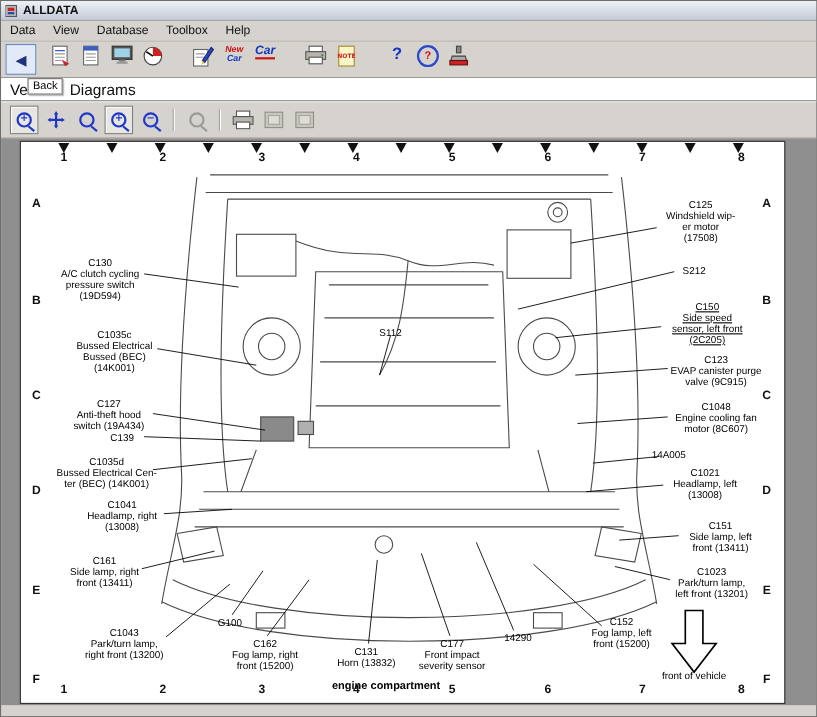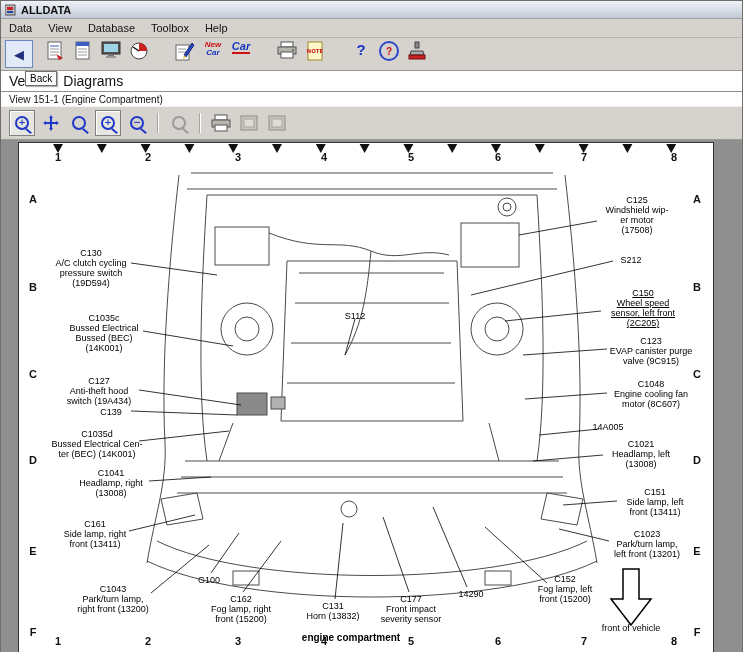--- a/index.html
+++ b/index.html
@@ -170,23 +170,20 @@
         <rect x="8" y="1" width="4" height="6" fill="#888" stroke="#444"></rect>
         <path d="M4,10 L16,10 L17,14 L3,14 Z" fill="#aaa" stroke="#444"></path>
         <rect x="2" y="14" width="16" height="4" fill="#cc2222" stroke="#661111"></rect>
       </svg>
     </div>
   </div>
 
   <div class="header1">
     <span class="section-label">Ve</span>
     <span class="page-title">Diagrams</span>
-  </div>
-  <div class="header2">
-    <span class="view-label">View 151-1 (Engine Compartment)</span>
   </div>
 
   <div class="tooltip">Back</div>
 
   <div class="zoombar">
     <div class="zbtn pressed">
         <span class="mag">+</span>
       </div>
     <div class="zbtn">
       <svg width="16" height="16" viewBox="0 0 16 16">
@@ -411,21 +408,21 @@
             <div>C125</div>
             <div>Windshield wip-</div>
             <div>er motor</div>
             <div>(17508)</div>
           </div>
           <div class="callout" style="left: 612px; top: 112px;">
             <div>S212</div>
           </div>
           <div class="callout" style="left: 624px; top: 145px; text-decoration: underline;">
             <div>C150</div>
-            <div>Wheel speed</div>
+            <div>Side speed</div>
             <div>sensor, left front</div>
             <div>(2C205)</div>
           </div>
           <div class="callout" style="left: 632px; top: 193px;">
             <div>C123</div>
             <div>EVAP canister purge</div>
             <div>valve (9C915)</div>
           </div>
           <div class="callout" style="left: 632px; top: 236px;">
             <div>C1048</div>

